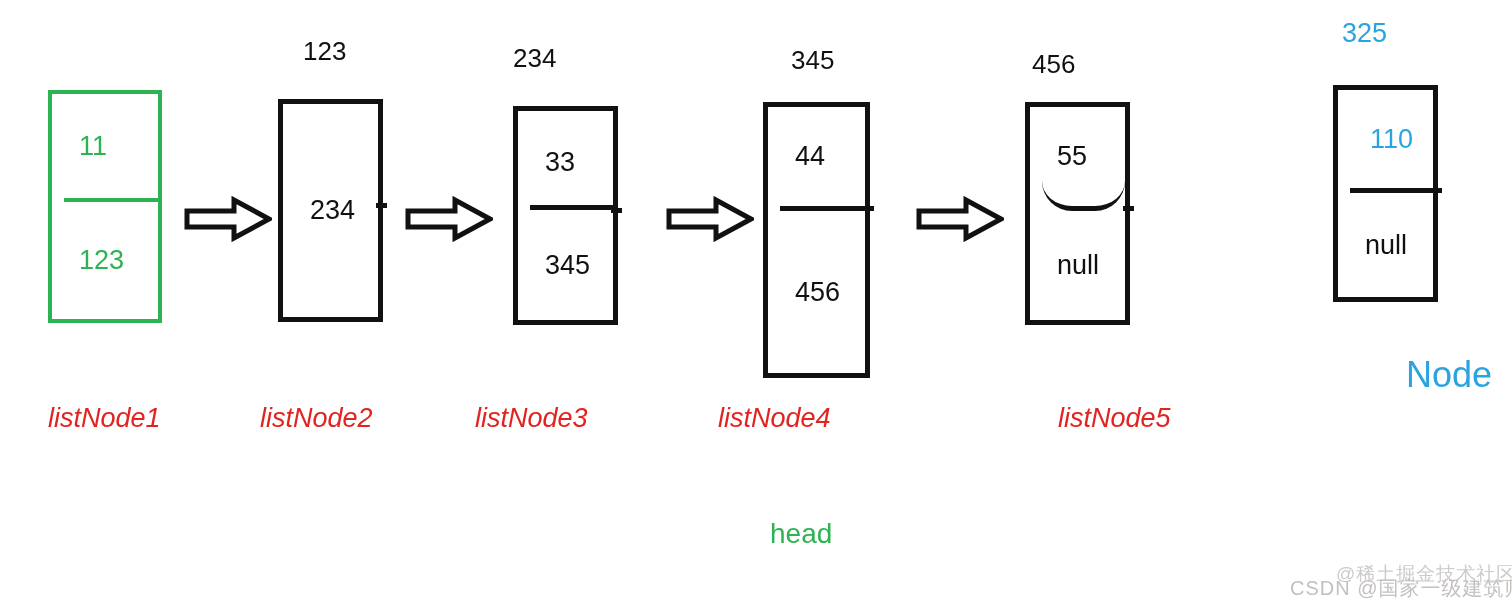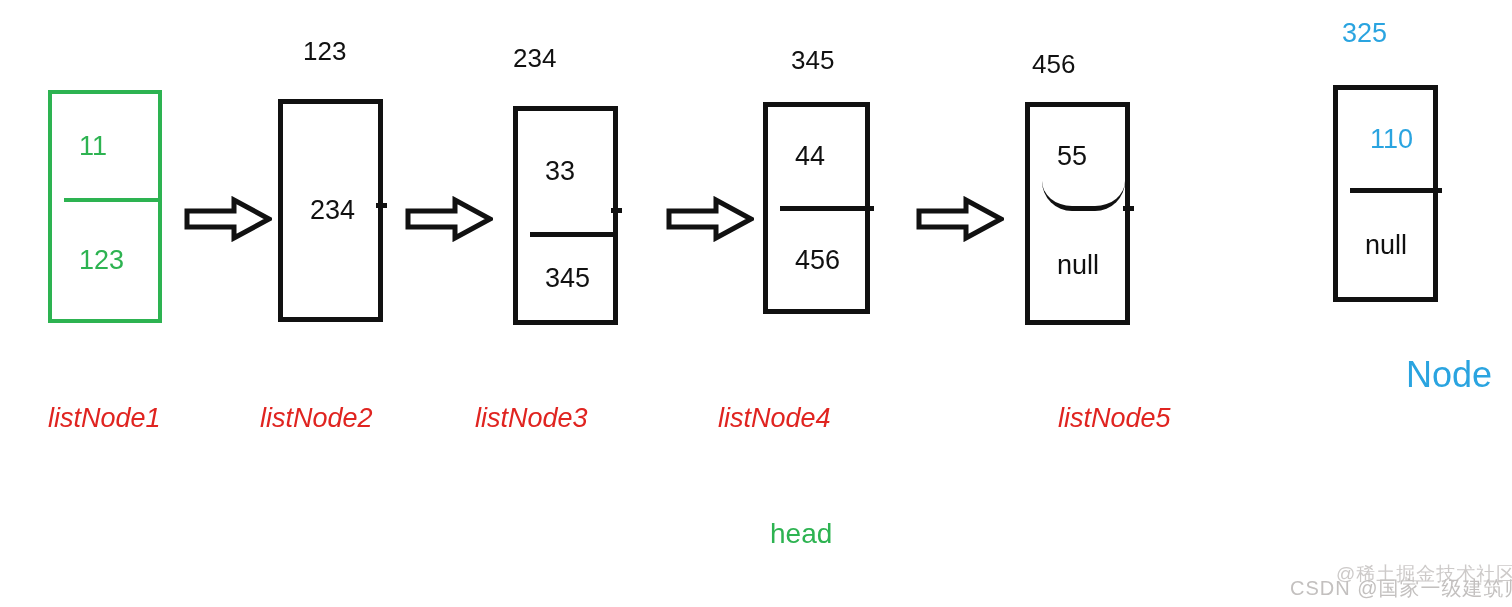--- a/index.html
+++ b/index.html
@@ -18,24 +18,24 @@
 
   .b1 { left:48px;  top:90px;  width:114px; height:233px; border:4px solid var(--green,#2db351); }
   .b1 .cell { color:var(--green,#2db351); }
   .b1 .cell.top { height:108px; border-bottom:4px solid var(--green,#2db351); }
 
   .b2 { left:278px; top:99px;  width:105px; height:223px; }
   .b2 .cell.top { height:104px; }
   .b2 .divider-tick { top:99px; }
 
   .b3 { left:513px; top:106px; width:105px; height:219px; }
-  .b3 .cell.top { height:126px; }
+  .b3 .cell.top { height:91px;margin-top:8px; }
   .b3 .divider-tick { top:97px; }
 
-  .b4 { left:763px; top:102px; width:107px; height:212px; }
+  .b4 { left:763px; top:102px; width:107px; height:276px; }
   .b4 .cell.top { height:104px; }
   .b4 .divider-tick { top:99px; }
 
   .b5 { left:1025px; top:102px; width:105px; height:223px; }
   .b5 .cell.top { height:104px;border-radius:30px; }
   .b5 .divider-tick { top:99px; }
 
   .b6 { left:1333px; top:85px; width:105px; height:217px; }
   .b6 .cell.top { height:103px; justify-content:center; padding-left:0; color:var(--blue,#2aa4e0); }
   .b6 .divider-tick { top:98px; }

